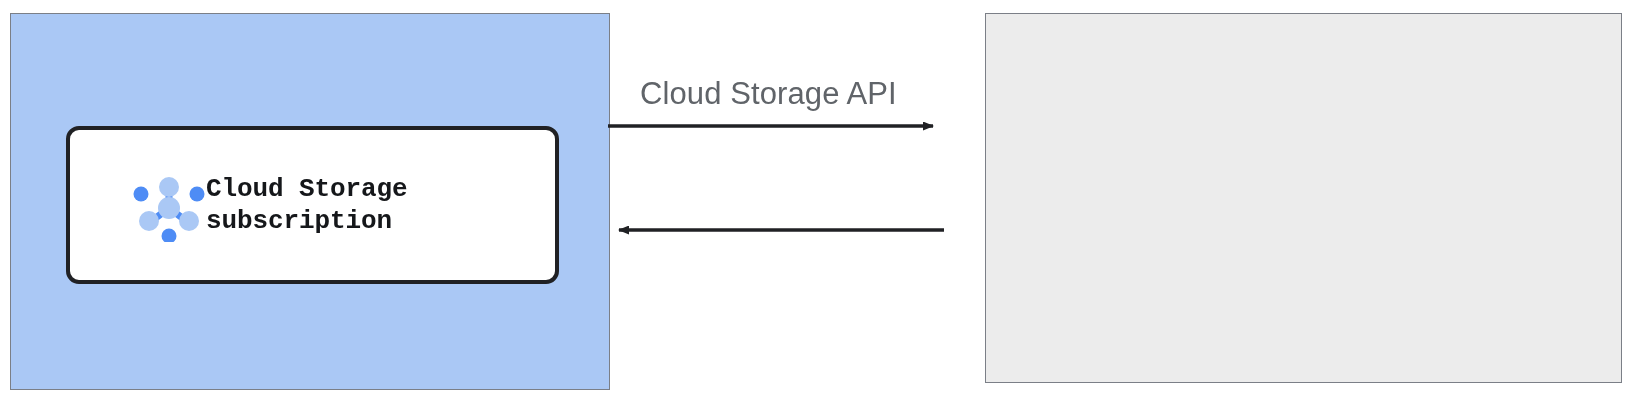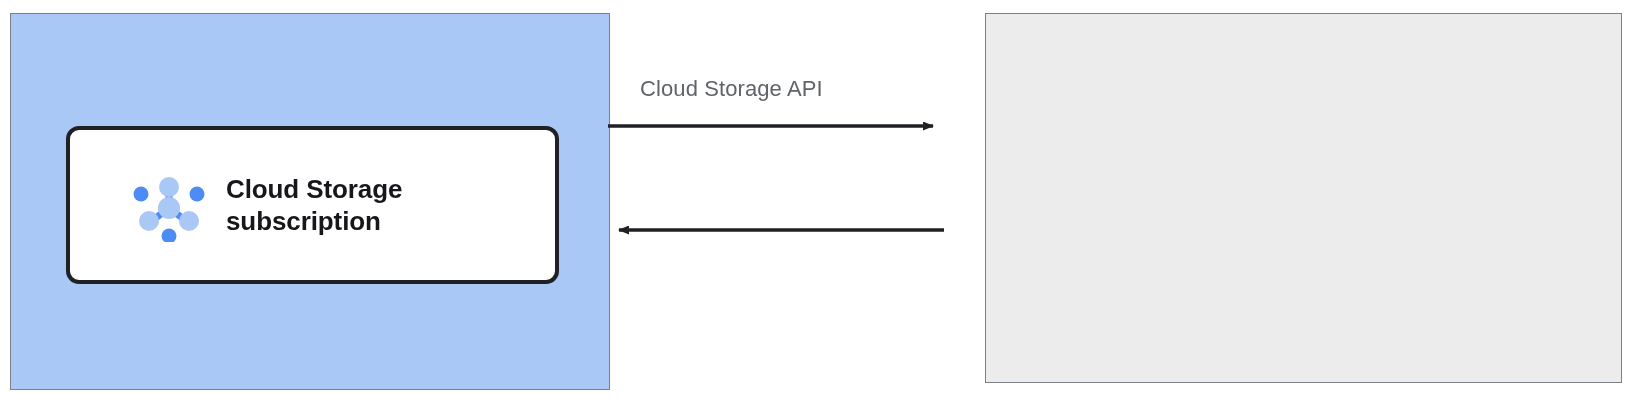--- a/index.html
+++ b/index.html
@@ -59,21 +59,21 @@
     padding-left: 62px;
   }
 
   .card-label {
     font-size: 26px;
     font-weight: bold;
     line-height: 1.24;
     color: #15171a;
     letter-spacing: -0.1px;
     white-space: pre-line;
-    margin-left: 20px;
+    font-family: Liberation Mono, monospace;
   }
 
   
   .icon {
     flex: 0 0 auto;
     display: block;
   }
 
   
   .connector {
@@ -87,21 +87,21 @@
   }
   #response-connector {
     left: 608px;
     top: 216px;
     width: 336px;
     height: 28px;
   }
 
   .edge-label {
     position: absolute;
-    font-size: 22px;
+    font-size: 31px;
     color: #606469;
     white-space: nowrap;
     letter-spacing: 0.1px;
   }
   #api-label {
     left: 640px;
     top: 76px;
   }
   #response-label {
     left: 638px;

